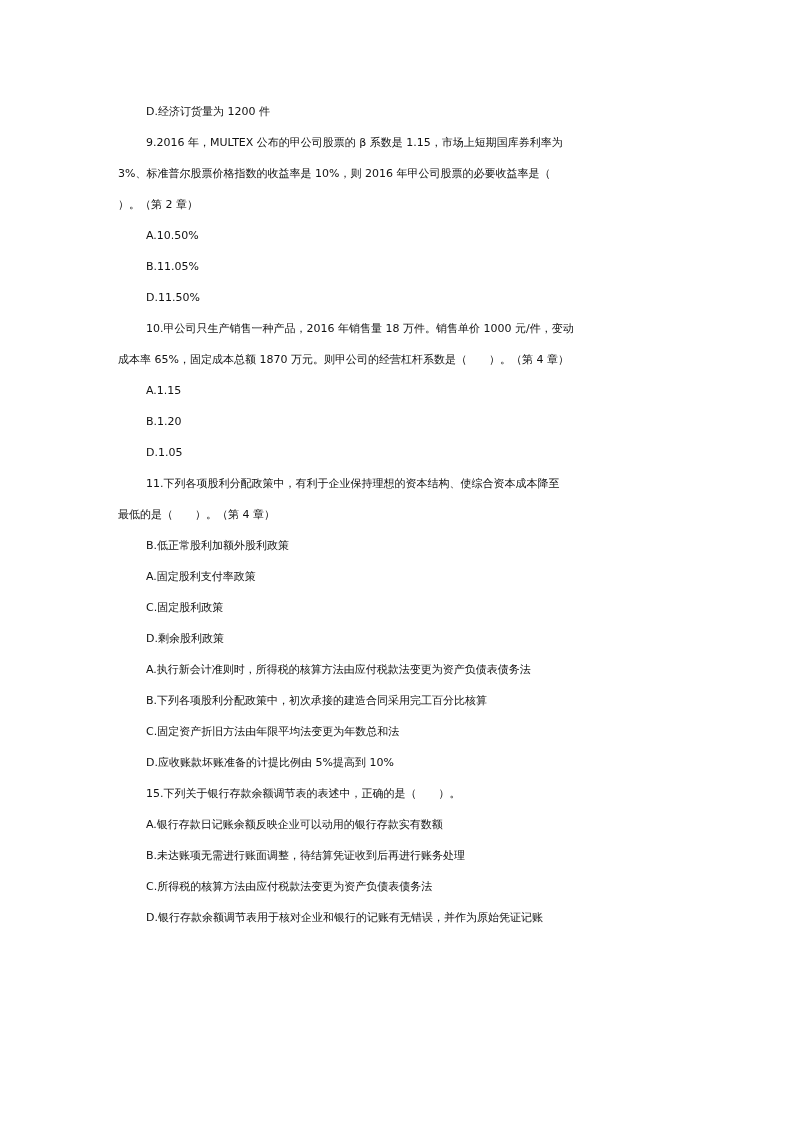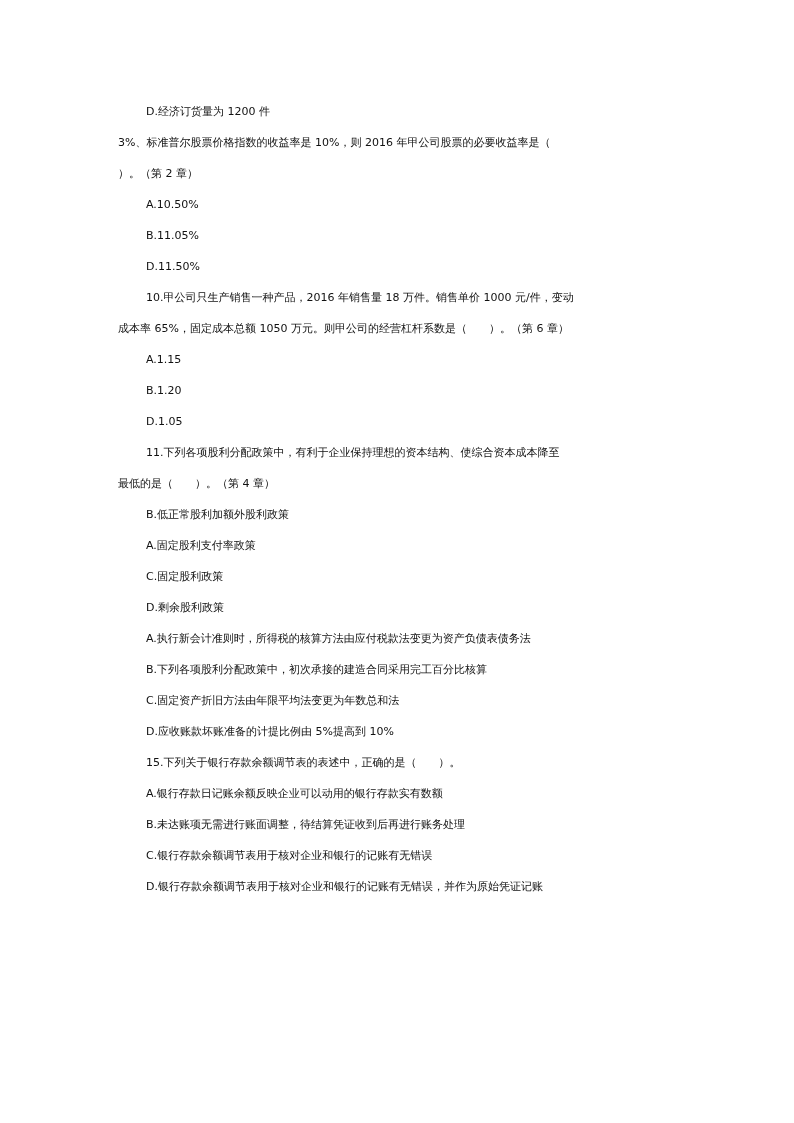--- a/index.html
+++ b/index.html
@@ -48,30 +48,31 @@
 </style>
 </head>
 <body>
 
 <div class="page">
   <div class="content">
 
     <div class="line opt">D.经济订货量为 1200 件</div>
 
     <div>
+      <div class="line indent">9.2016 年，MULTEX 公布的甲公司股票的 β 系数是 1.15，市场上短期国库券利率为</div>
       <div class="line flush">3%、标准普尔股票价格指数的收益率是 10%，则 2016 年甲公司股票的必要收益率是（</div>
       <div class="line flush">）。（第 2 章）</div>
     </div>
     <div class="line opt">A.10.50%</div>
     <div class="line opt">B.11.05%</div>
     <div class="line opt">D.11.50%</div>
 
     <div>
       <div class="line indent">10.甲公司只生产销售一种产品，2016 年销售量 18 万件。销售单价 1000 元/件，变动</div>
-      <div class="line flush">成本率 65%，固定成本总额 1050 万元。则甲公司的经营杠杆系数是（　　）。（第 6 章）</div>
+      <div class="line flush">成本率 65%，固定成本总额 1870 万元。则甲公司的经营杠杆系数是（　　）。（第 4 章）</div>
     </div>
     <div class="line opt">A.1.15</div>
     <div class="line opt">B.1.20</div>
     <div class="line opt">D.1.05</div>
 
     <div>
       <div class="line indent">11.下列各项股利分配政策中，有利于企业保持理想的资本结构、使综合资本成本降至</div>
       <div class="line flush">最低的是（　　）。（第 4 章）</div>
     </div>
     <div class="line opt">B.低正常股利加额外股利政策</div>
@@ -82,17 +83,17 @@
     <div class="line opt">A.执行新会计准则时，所得税的核算方法由应付税款法变更为资产负债表债务法</div>
     <div class="line opt">B.下列各项股利分配政策中，初次承接的建造合同采用完工百分比核算</div>
     <div class="line opt">C.固定资产折旧方法由年限平均法变更为年数总和法</div>
     <div class="line opt">D.应收账款坏账准备的计提比例由 5%提高到 10%</div>
 
     <div>
       <div class="line indent">15.下列关于银行存款余额调节表的表述中，正确的是（　　）。</div>
     </div>
     <div class="line opt">A.银行存款日记账余额反映企业可以动用的银行存款实有数额</div>
     <div class="line opt">B.未达账项无需进行账面调整，待结算凭证收到后再进行账务处理</div>
-    <div class="line opt">C.银行存款余额调节表用于核对企业和银行的记账有无错误</div>
+    <div class="line opt">C.所得税的核算方法由应付税款法变更为资产负债表债务法</div>
     <div class="line opt">D.银行存款余额调节表用于核对企业和银行的记账有无错误，并作为原始凭证记账</div>
 
   </div>
 </div>
 
 </body></html>

